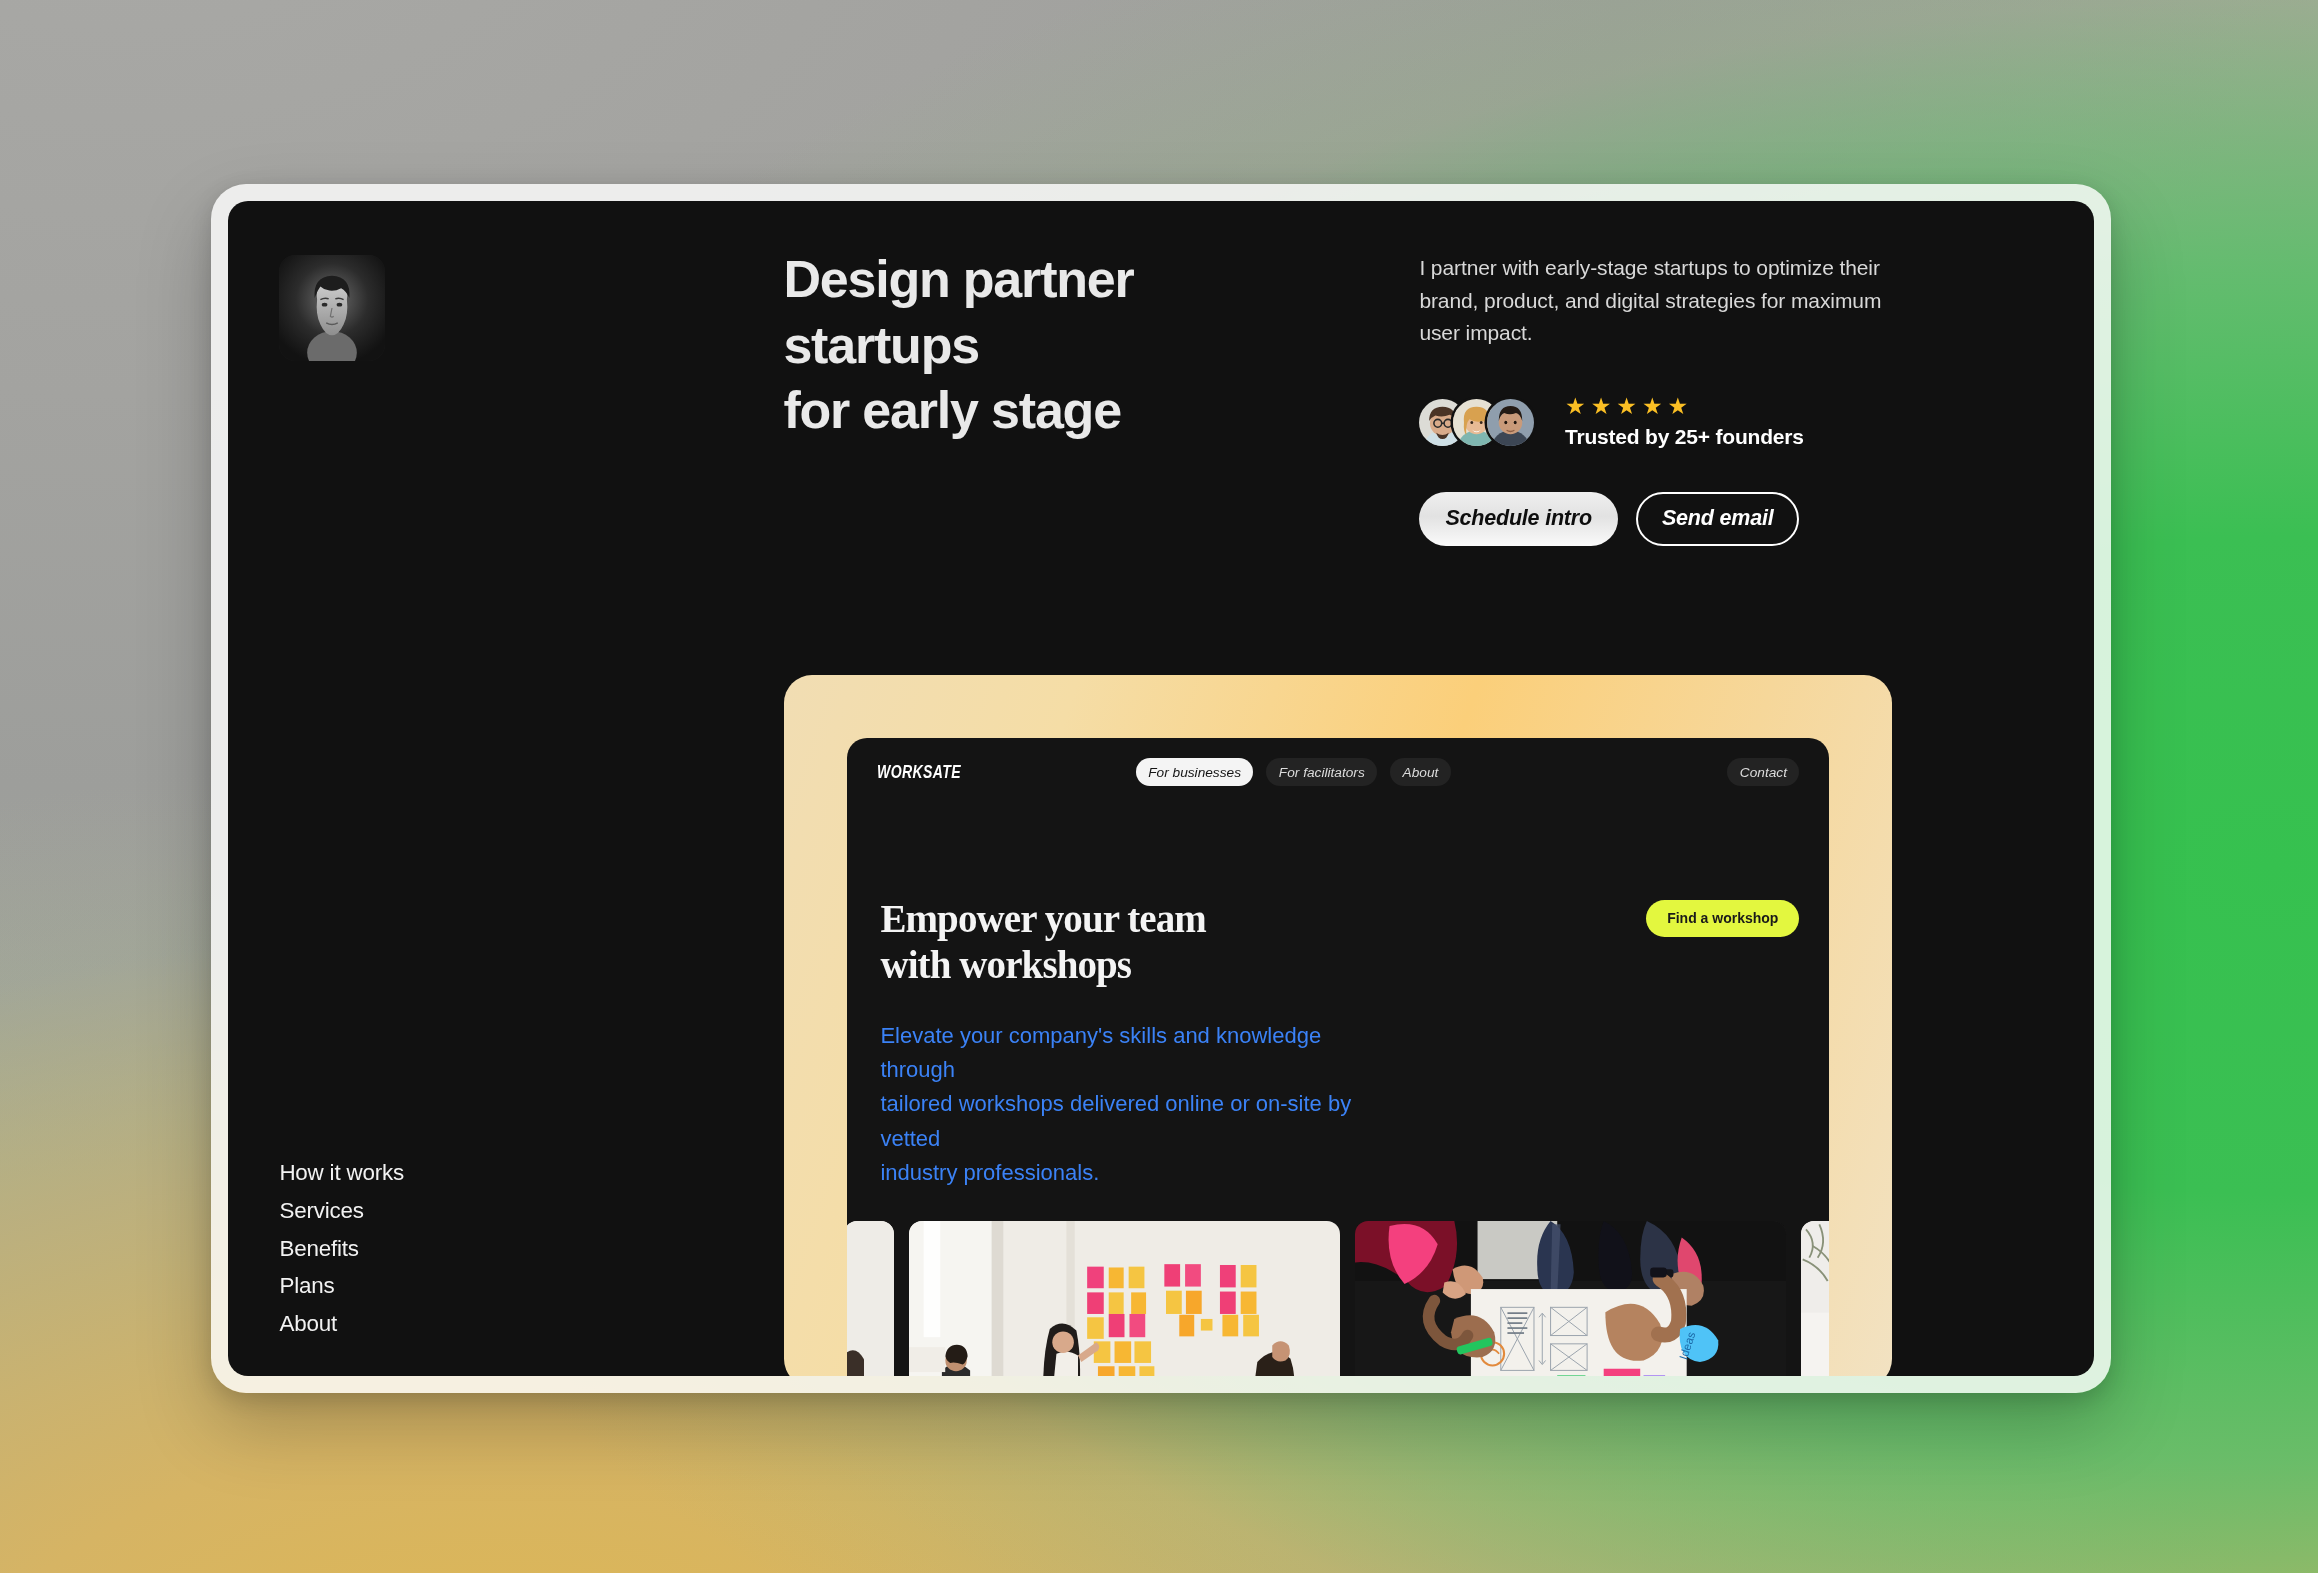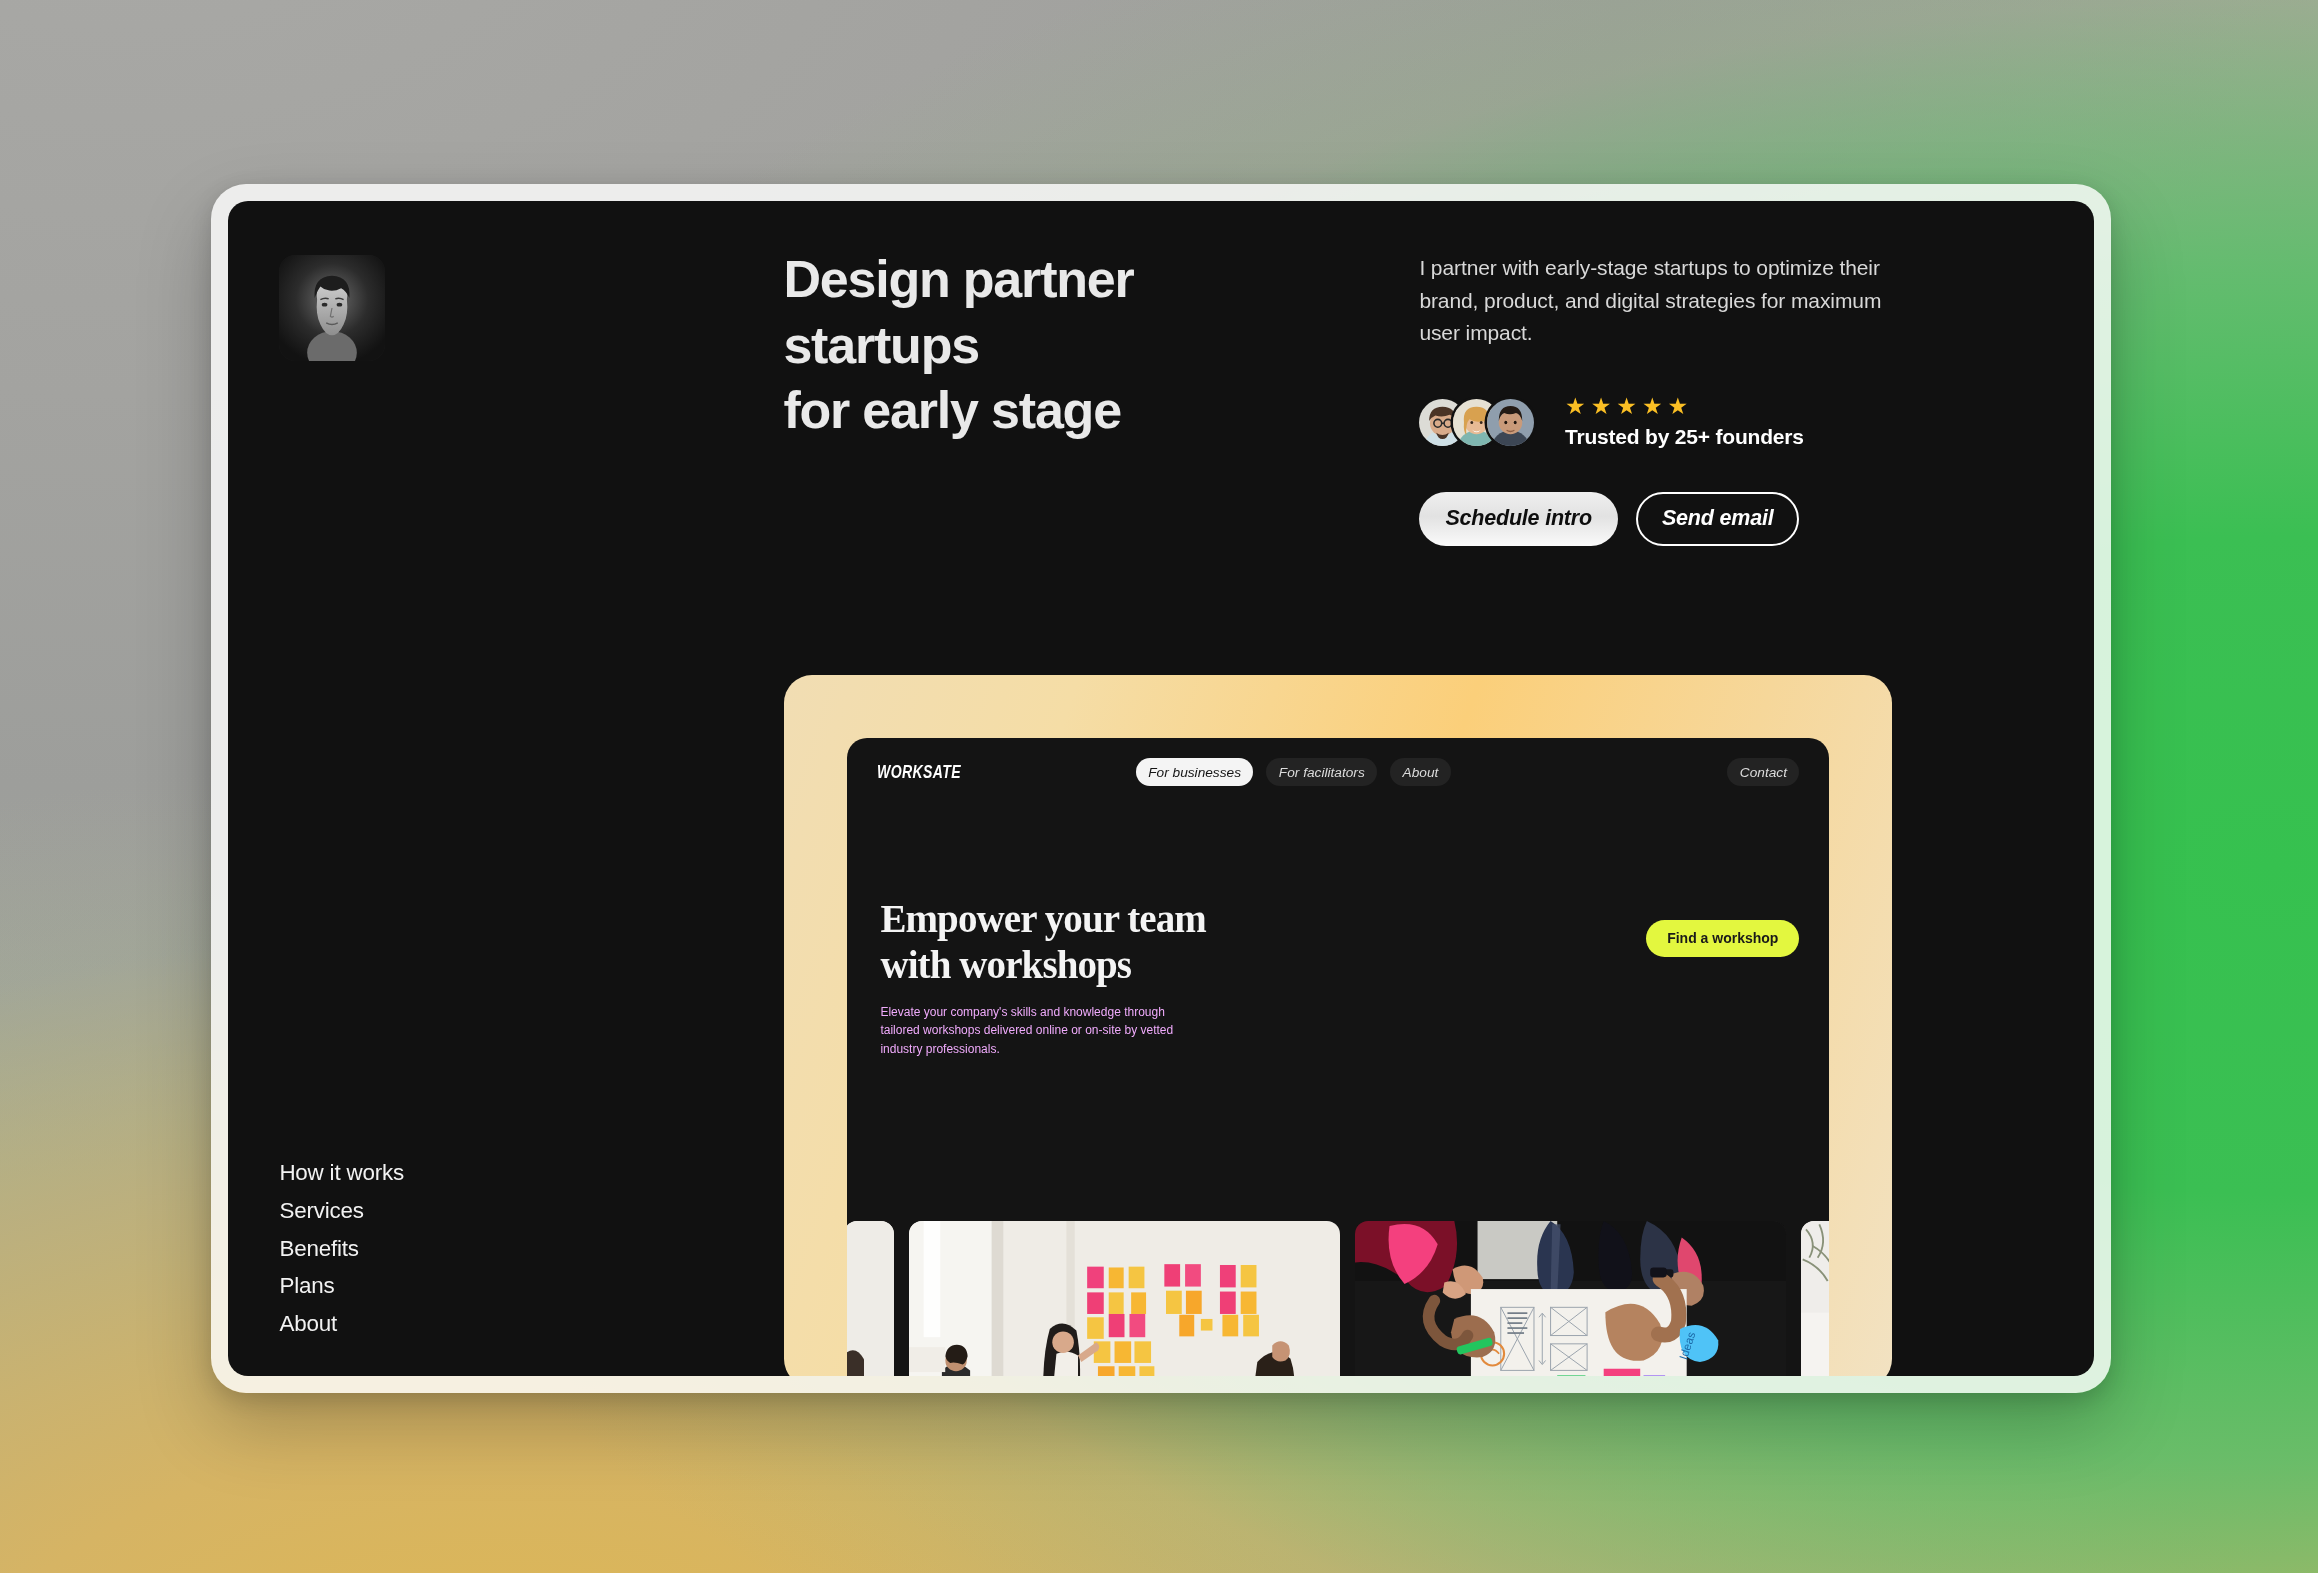--- a/index.html
+++ b/index.html
@@ -114,25 +114,25 @@
 
   
   .mock-hero{ padding:98px 30px 0 33px; display:flex; }
   .mock-hero-left{ width:530px; }
   .mock-h1{
     color:#f4f4f4; font-size:39px; line-height:1.18; font-weight:700;
     letter-spacing:-0.9px;
   }
   .mock-h1 span{ display:block;font-family:Liberation Serif, serif; }
   .mock-p{
-    color:#f0abfc; font-size:12px; line-height:1.56; margin-top:15px; width:509px;
+    color:#3b82f6; font-size:22px; line-height:1.56; margin-top:31px; width:509px;
   }
   .mock-p span{ display:block; }
   .find-btn{
-    margin-left:auto; align-self:flex-start; margin-top:24px;
+    margin-left:auto; align-self:flex-start; margin-top:4px;
     background:#e3f73f; color:#1a1a1a; border:none; font-family:inherit;
     border-radius:827px; font-size:14px; font-weight:700;
     padding:10.8px 21px; cursor:pointer; white-space:nowrap;
   }
 
   
   .carousel{
     position:absolute; left:0; right:0; bottom:0; height:166px;
     display:flex; gap:15px; padding:0 0 0 0; overflow:hidden;
   }

